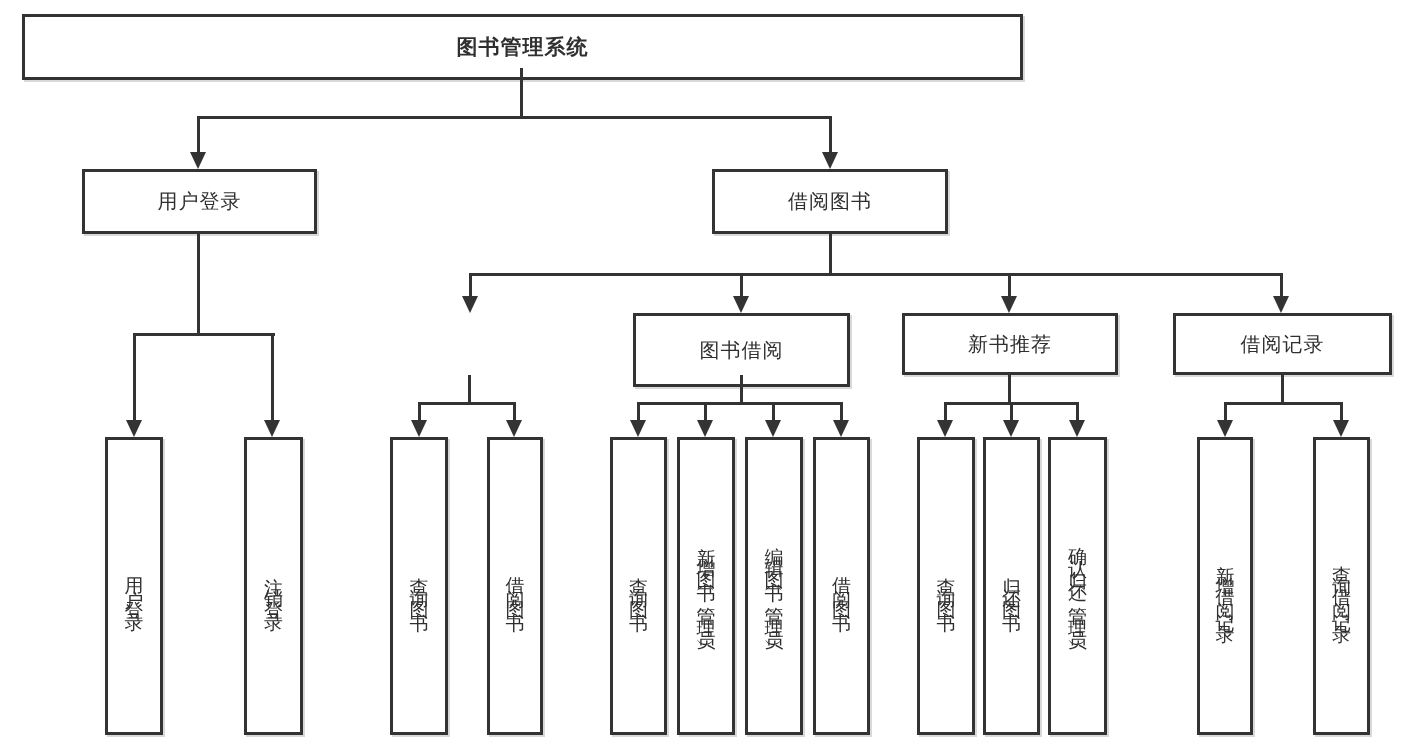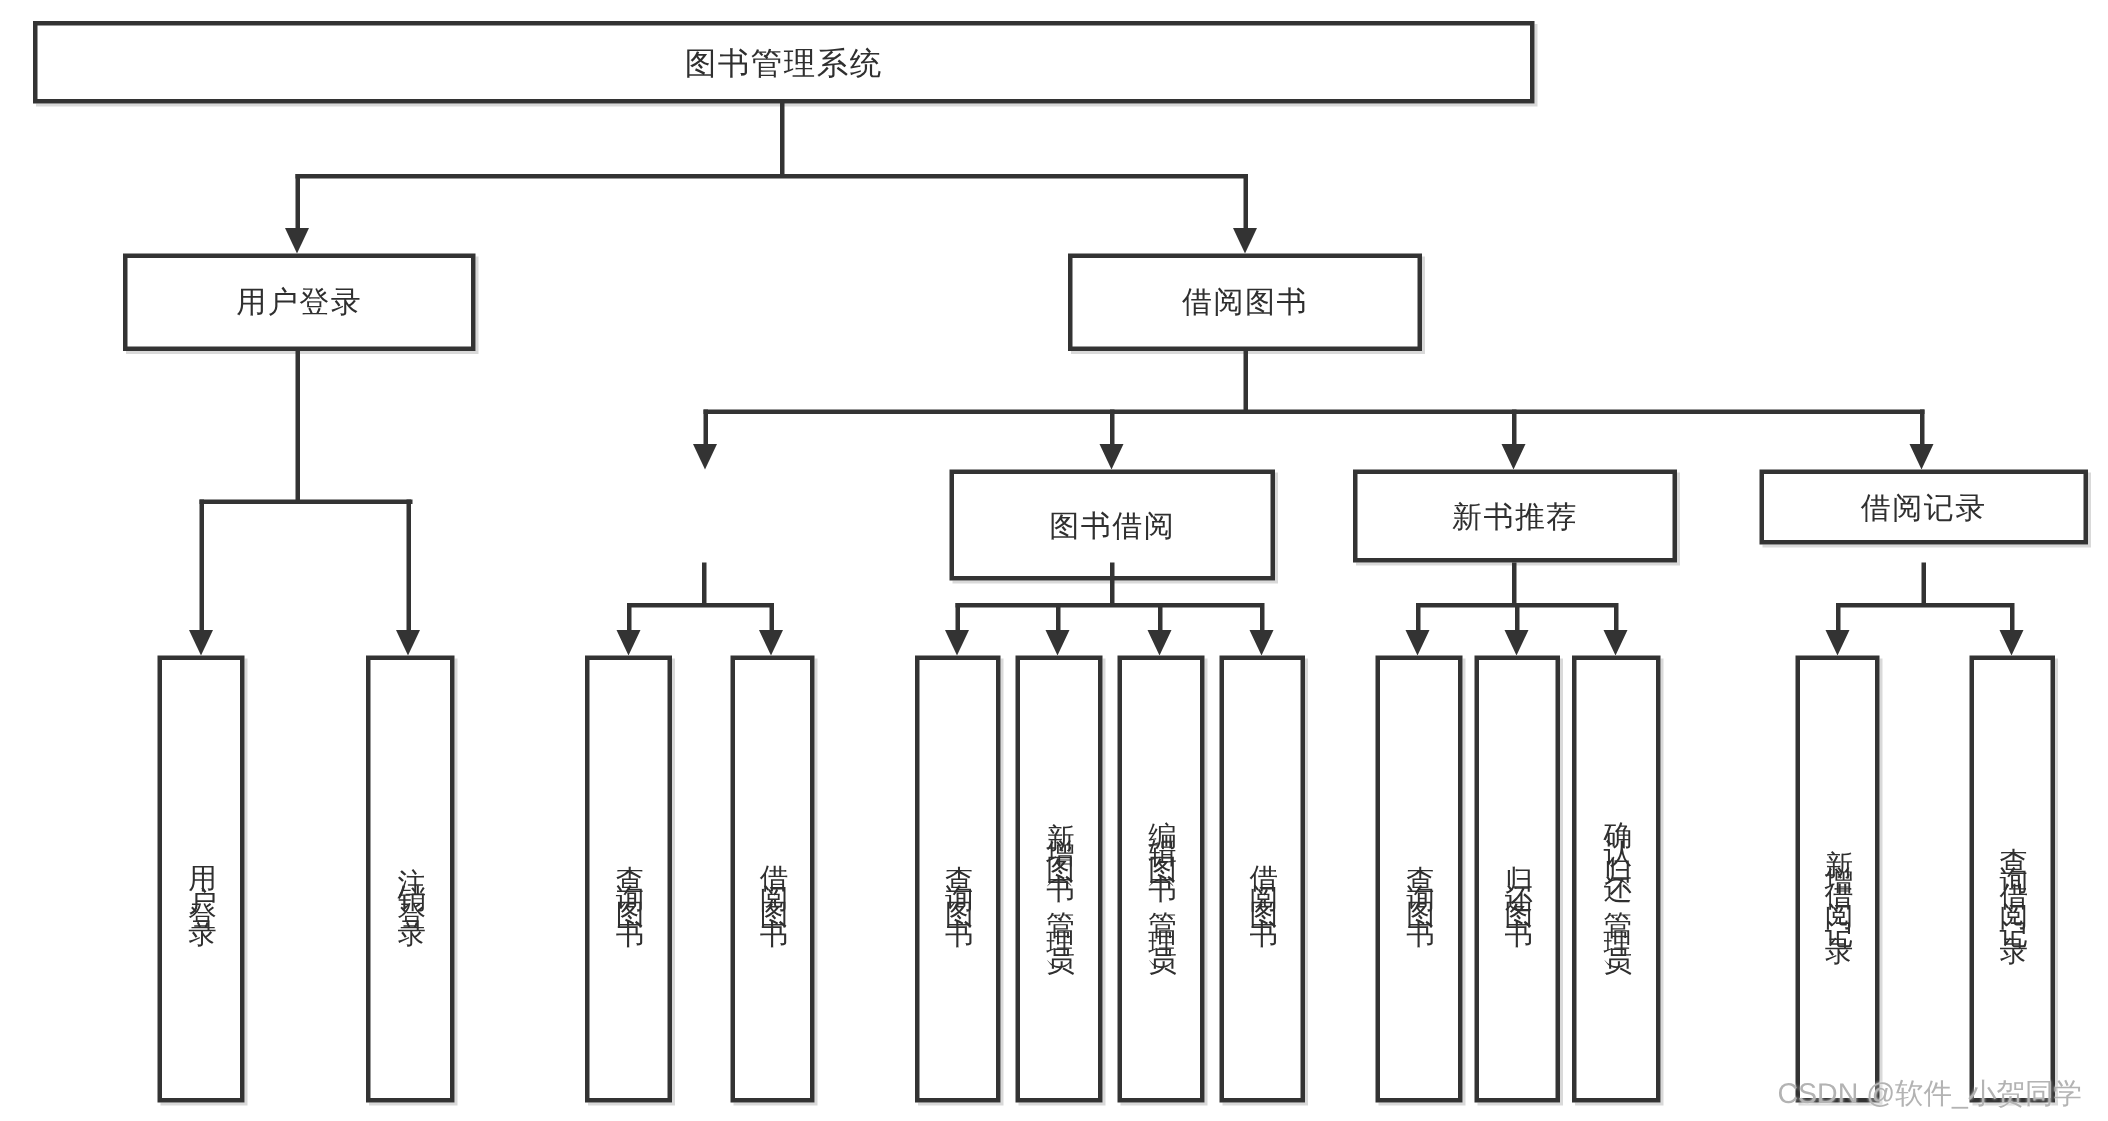--- a/index.html
+++ b/index.html
@@ -30,21 +30,21 @@
   .watermark{
     position:absolute;left:1185px;top:716px;font-size:19px;color:#b3b3b3;
     text-shadow:0 0 2px #ffffff;white-space:nowrap;z-index:5;
   }
 </style>
 </head>
 <body>
 
 <div class="canvas">
 
-  <div class="box title" style="left:22px;top:14px;width:1001px;height:55px;">图书管理系统</div>
+  <div class="box title" style="left:22px;top:14px;width:1001px;height:66px;font-weight:bold;">图书管理系统</div>
 
   <div class="vl" style="left:520px;top:68px;height:49px;"></div>
   <div class="hl" style="left:197px;top:116px;width:635px;"></div>
   <div class="vl" style="left:197px;top:116px;height:37px;"></div>
   <div class="arr" style="left:190px;top:152px;"></div>
   <div class="vl" style="left:829px;top:116px;height:37px;"></div>
   <div class="arr" style="left:822px;top:152px;"></div>
 
   <div class="box" style="left:82px;top:169px;width:235px;height:65px;">用户登录</div>
   <div class="box" style="left:712px;top:169px;width:236px;height:65px;">借阅图书</div>
@@ -62,21 +62,21 @@
   <div class="arr" style="left:462px;top:296px;"></div>
   <div class="vl" style="left:740px;top:273px;height:26px;"></div>
   <div class="arr" style="left:733px;top:296px;"></div>
   <div class="vl" style="left:1008px;top:273px;height:26px;"></div>
   <div class="arr" style="left:1001px;top:296px;"></div>
   <div class="vl" style="left:1280px;top:273px;height:26px;"></div>
   <div class="arr" style="left:1273px;top:296px;"></div>
 
   <div class="box" style="left:633px;top:313px;width:217px;height:74px;">图书借阅</div>
   <div class="box" style="left:902px;top:313px;width:216px;height:62px;">新书推荐</div>
-  <div class="box" style="left:1173px;top:313px;width:219px;height:50px;">借阅记录</div>
+  <div class="box" style="left:1173px;top:313px;width:219px;height:62px;">借阅记录</div>
 
   <div class="vl" style="left:468px;top:375px;height:29px;"></div>
   <div class="hl" style="left:418px;top:402px;width:98px;"></div>
   <div class="vl" style="left:418px;top:402px;height:19px;"></div>
   <div class="arr" style="left:411px;top:420px;"></div>
   <div class="vl" style="left:513px;top:402px;height:19px;"></div>
   <div class="arr" style="left:506px;top:420px;"></div>
 
   <div class="vl" style="left:740px;top:375px;height:29px;"></div>
   <div class="hl" style="left:637px;top:402px;width:205px;"></div>
@@ -116,15 +116,14 @@
   <div class="vbox" style="left:745px;top:437px;width:58px;height:298px;">编辑图书（管理员）</div>
   <div class="vbox" style="left:813px;top:437px;width:57px;height:298px;">借阅图书</div>
 
   <div class="vbox" style="left:917px;top:437px;width:58px;height:298px;">查询图书</div>
   <div class="vbox" style="left:983px;top:437px;width:57px;height:298px;">归还图书</div>
   <div class="vbox" style="left:1048px;top:437px;width:59px;height:298px;">确认归还（管理员）</div>
 
   <div class="vbox" style="left:1197px;top:437px;width:56px;height:298px;">新增借阅记录</div>
   <div class="vbox" style="left:1313px;top:437px;width:57px;height:298px;">查询借阅记录</div>
 
-  <div class="watermark">CSDN @软件_小贺同学</div>
 
 </div>
 
 </body></html>

